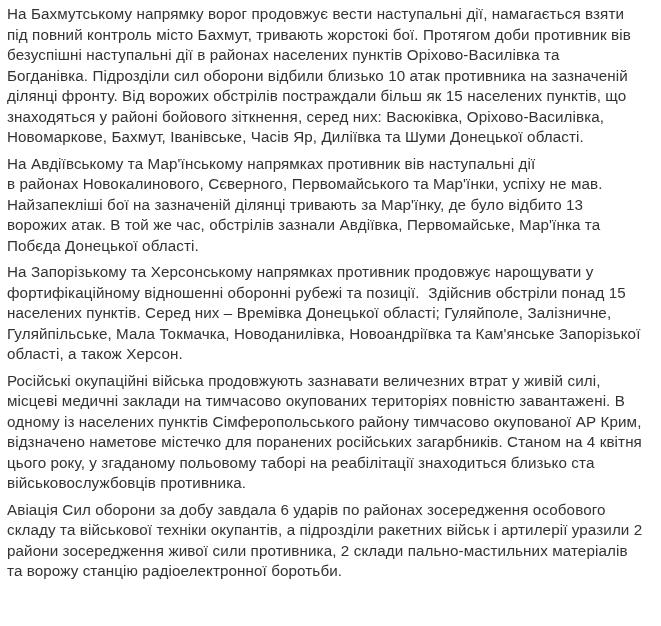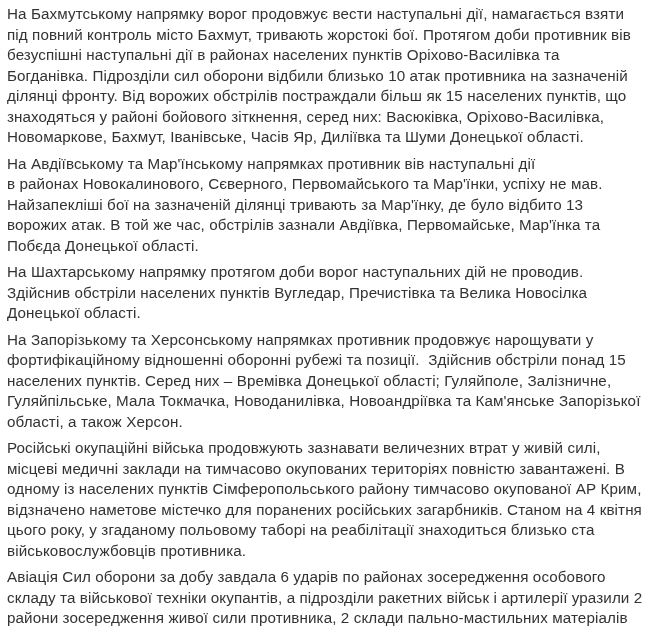--- a/index.html
+++ b/index.html
@@ -27,17 +27,16 @@
     white-space: pre-wrap; 
   }
 </style>
 </head>
 <body style="background: rgb(255, 255, 255);">
 
 <main class="report" style="color: rgb(51, 51, 51);">
   <p>На Бахмутському напрямку ворог продовжує вести наступальні дії, намагається взяти під повний контроль місто Бахмут, тривають жорстокі бої. Протягом доби противник вів безуспішні наступальні дії в районах населених пунктів Оріхово-Василівка та Богданівка. Підрозділи сил оборони відбили близько 10 атак противника на зазначеній ділянці фронту. Від ворожих обстрілів постраждали більш як 15 населених пунктів, що знаходяться у районі бойового зіткнення, серед них: Васюківка, Оріхово-Василівка, Новомаркове, Бахмут, Іванівське, Часів Яр, Диліївка та Шуми Донецької області.</p>
   <p>На Авдіївському та Мар'їнському напрямках противник вів наступальні дії
 в районах Новокалинового, Сєверного, Первомайського та Мар'їнки, успіху не мав. Найзапекліші бої на зазначеній ділянці тривають за Мар'їнку, де було відбито 13 ворожих атак. В той же час, обстрілів зазнали Авдіївка, Первомайське, Мар'їнка та Побєда Донецької області.</p>
-  <p>На Шахтарському напрямку протягом доби ворог наступальних дій не проводив. Здійснив обстріли населених пунктів Вугледар, Пречистівка та Велика Новосілка Донецької області.</p>
   <p>На Запорізькому та Херсонському напрямках противник продовжує нарощувати у фортифікаційному відношенні оборонні рубежі та позиції.  Здійснив обстріли понад 15 населених пунктів. Серед них – Времівка Донецької області; Гуляйполе, Залізничне, Гуляйпільське, Мала Токмачка, Новоданилівка, Новоандріївка та Кам'янське Запорізької області, а також Херсон.</p>
   <p>Російські окупаційні війська продовжують зазнавати величезних втрат у живій силі, місцеві медичні заклади на тимчасово окупованих територіях повністю завантажені. В одному із населених пунктів Сімферопольського району тимчасово окупованої АР Крим, відзначено наметове містечко для поранених російських загарбників. Станом на 4 квітня цього року, у згаданому польовому таборі на реабілітації знаходиться близько ста військовослужбовців противника.</p>
   <p>Авіація Сил оборони за добу завдала 6 ударів по районах зосередження особового складу та військової техніки окупантів, а підрозділи ракетних військ і артилерії уразили 2 райони зосередження живої сили противника, 2 склади пально-мастильних матеріалів та ворожу станцію радіоелектронної боротьби.</p>
 </main>
 
 </body></html>

